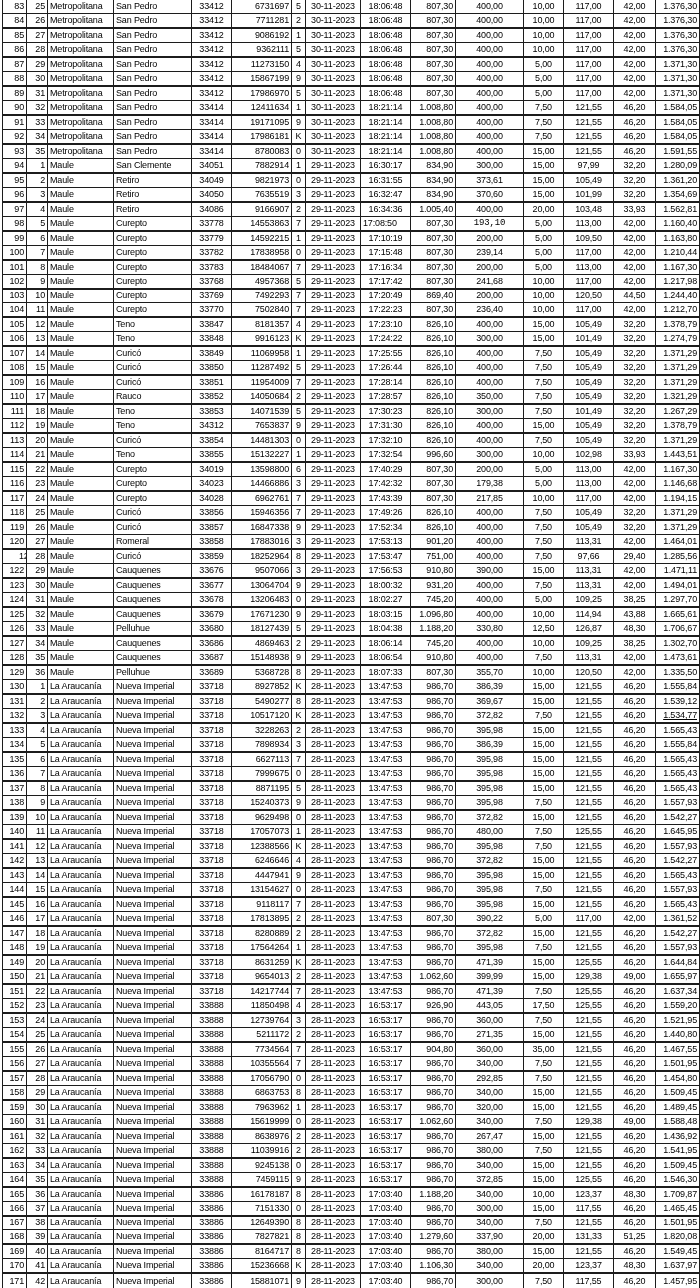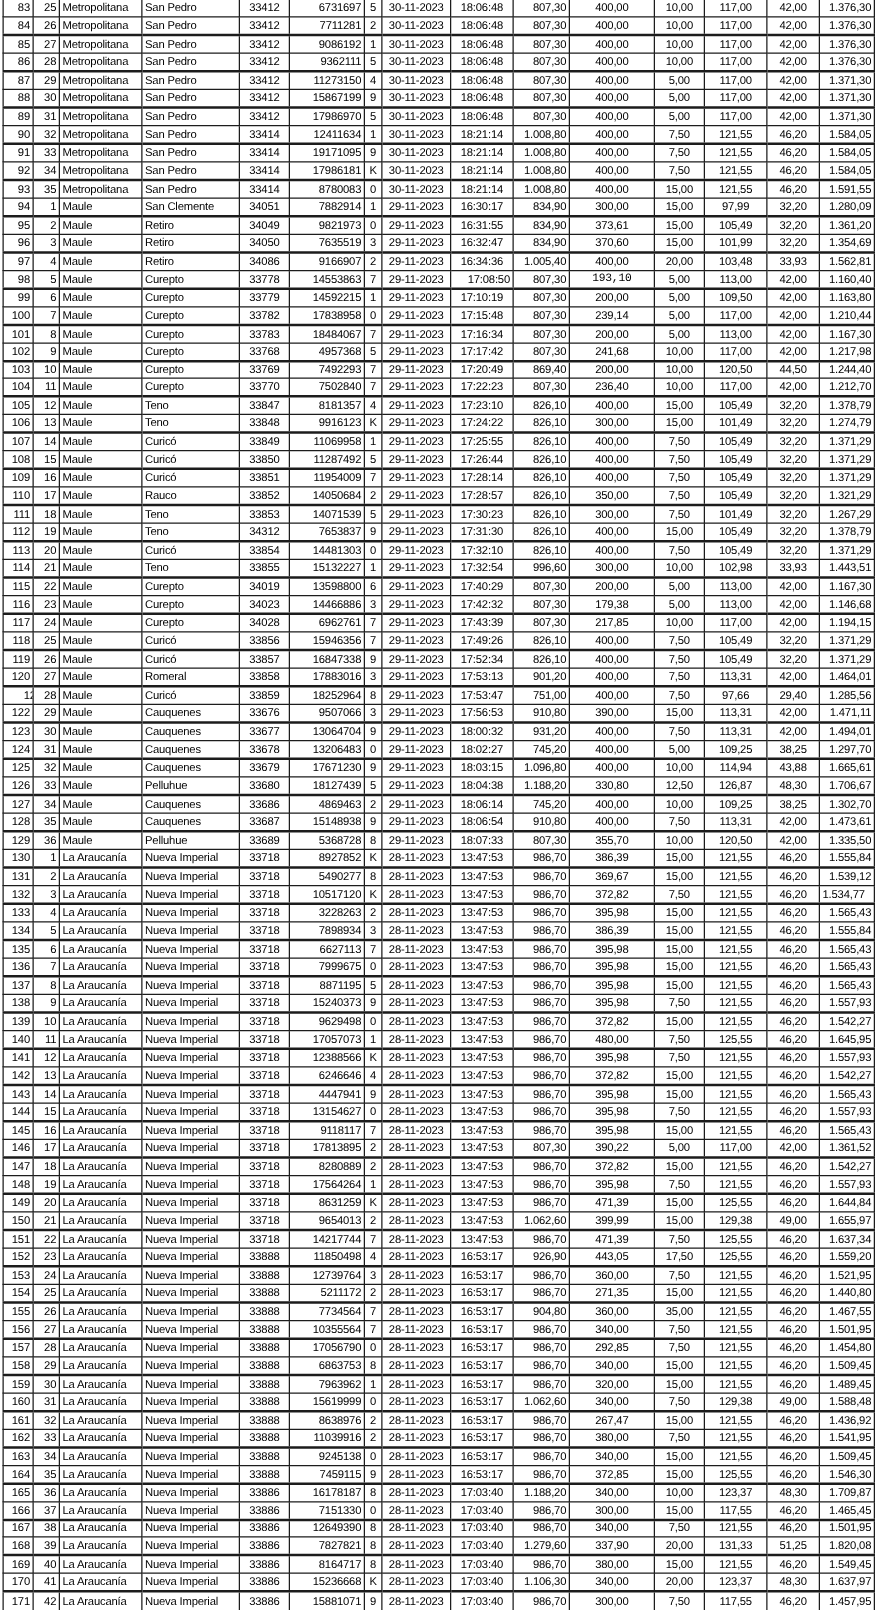--- a/index.html
+++ b/index.html
@@ -333,21 +333,21 @@
         </tr>
         <tr>
           <td style="text-align: right;">98</td>
           <td style="text-align: right;">5</td>
           <td style="text-align: left;">Maule</td>
           <td style="text-align: left;">Curepto</td>
           <td style="text-align: center;">33778</td>
           <td style="text-align: right;">14553863</td>
           <td style="text-align: center;">7</td>
           <td style="text-align: center;">29-11-2023</td>
-          <td style="text-align: right;">17:08:50</td>
+          <td style="text-align: left;">17:08:50</td>
           <td style="text-align: right;">807,30</td>
           <td style="text-align: center; font-family: Liberation Mono, monospace;">193,10</td>
           <td style="text-align: center;">5,00</td>
           <td style="text-align: center;">113,00</td>
           <td style="text-align: center;">42,00</td>
           <td style="text-align: right;">1.160,40</td>
         </tr>
         <tr>
           <td style="text-align: right;">99</td>
           <td style="text-align: right;">6</td>
@@ -917,21 +917,21 @@
           <td style="text-align: center;">33718</td>
           <td style="text-align: right;">10517120</td>
           <td style="text-align: center;">K</td>
           <td style="text-align: center;">28-11-2023</td>
           <td style="text-align: center;">13:47:53</td>
           <td style="text-align: right;">986,70</td>
           <td style="text-align: center;">372,82</td>
           <td style="text-align: center;">7,50</td>
           <td style="text-align: center;">121,55</td>
           <td style="text-align: center;">46,20</td>
-          <td style="">1.534,77</td>
+          <td style="text-align: right; text-decoration: underline;">1.534,77</td>
         </tr>
         <tr>
           <td style="text-align: right;">133</td>
           <td style="text-align: right;">4</td>
           <td style="text-align: left;">La Araucanía</td>
           <td style="text-align: left;">Nueva Imperial</td>
           <td style="text-align: center;">33718</td>
           <td style="text-align: right;">3228263</td>
           <td style="text-align: center;">2</td>
           <td style="text-align: center;">28-11-2023</td>

